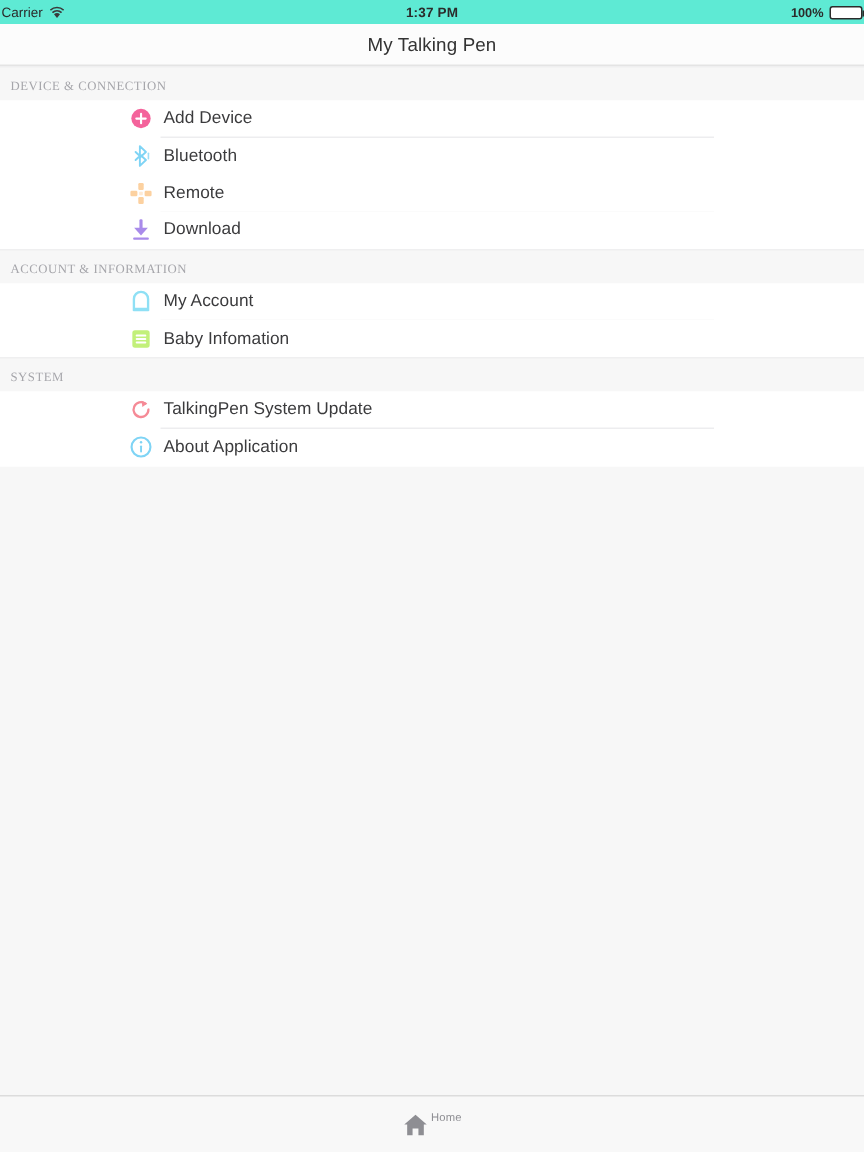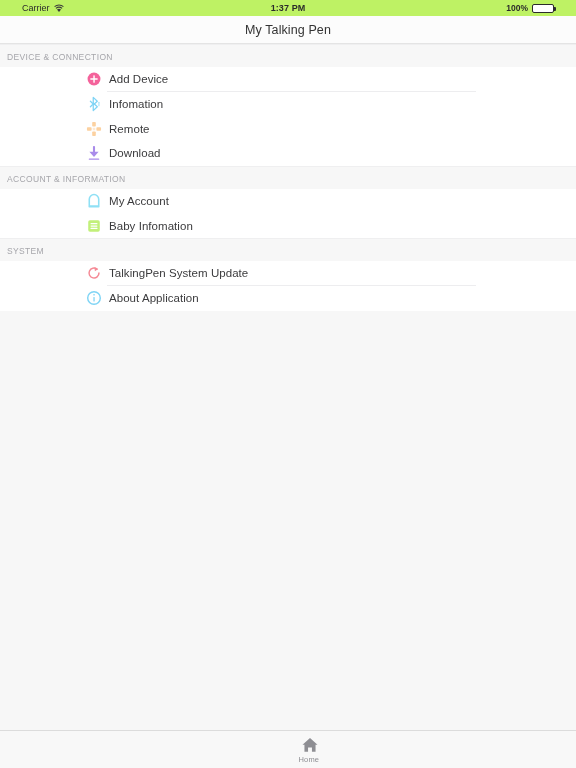--- a/index.html
+++ b/index.html
@@ -13,23 +13,23 @@
     position: relative;
     width: 576px; height: 768px;
     background: #f7f7f7;
     display: flex; flex-direction: column;
     overflow: hidden;
   }
 
   
   .statusbar {
     height: 16px; flex: 0 0 16px;
-    background: #bef264;
+    background: #5eead4;
     display: flex; align-items: center;
-    padding: 0 22px;
+    padding: 0 1px;
     font-size: 9px; color: #2b2b2b;
     position: relative;
   }
   .sb-left { display: flex; align-items: center; gap: 4px; }
   .sb-center {
     position: absolute; left: 0; right: 0; text-align: center;
     font-weight: bold; font-size: 9px; letter-spacing: 0.1px;
   }
   .sb-right {
     margin-left: auto; display: flex; align-items: center; gap: 4px;
@@ -63,20 +63,21 @@
     overflow: hidden;
   }
   .sect-header {
     height: 23px;
     background: #f7f7f7;
     display: flex; align-items: flex-end;
     padding: 0 0 5px 7px;
     font-size: 8.5px; color: #a6a6ab;
     letter-spacing: 0.35px;
     border-top: 0.5px solid #efeff0;
+    font-family: Liberation Serif, serif;
   }
   .sect-body { background: #ffffff; }
   .row {
     height: 24.7px;
     display: flex; align-items: center;
     background: #ffffff;
     position: relative;
     padding-left: 84px;
   }
   .row .sep {
@@ -96,21 +97,21 @@
   
   .tabbar {
     flex: 0 0 38px; height: 38px;
     background: #f8f8f8;
     border-top: 0.5px solid #dcdcdc;
     display: flex; align-items: center; justify-content: center;
     gap: 30px;
   }
   .tab {
     width: 62px;
-    display: flex; flex-direction: column; align-items: flex-end;
+    display: flex; flex-direction: row; align-items: flex-start;
     justify-content: center; gap: 1px;
   }
   .tab-icon { height: 19px; display: flex; align-items: flex-end; justify-content: center; }
   .tab-label { font-size: 7.5px; letter-spacing: 0.1px; }
   .tab.inactive .tab-label { color: #8e8e93; }
   .tab.active .tab-label { color: #5ac8e8; }
 </style>
 </head>
 <body>
 
@@ -153,21 +154,21 @@
           <span class="sep"></span>
         </div>
         <div class="row">
           <span class="row-icon">
             <svg viewBox="0 0 24 24" width="18" height="18">
               <path d="M11 3.2 L16.4 8.4 L11 13.3 L11 3.2 Z M11 10.6 L16.4 15.6 L11 20.8 L11 10.6 Z" fill="none" stroke="#7fd4f5" stroke-width="1.7" stroke-linejoin="round"></path>
               <path d="M7.2 8.4 L11 12 L7.2 15.6" fill="none" stroke="#7fd4f5" stroke-width="1.7" stroke-linecap="round"></path>
               <path d="M18.6 9.6 L18.6 14.4" stroke="#7fd4f5" stroke-width="1.4" stroke-linecap="round" opacity="0.75"></path>
             </svg>
           </span>
-          <span class="row-label">Infomation</span>
+          <span class="row-label">Bluetooth</span>
           <span class="sep"></span>
         </div>
         <div class="row">
           <span class="row-icon">
             <svg viewBox="0 0 24 24" width="18" height="18">
               <rect x="9.6" y="2.6" width="4.8" height="6.2" rx="1.1" fill="#fcd1a0"></rect>
               <rect x="9.6" y="15.2" width="4.8" height="6.2" rx="1.1" fill="#fcd1a0"></rect>
               <rect x="2.6" y="9.6" width="6.2" height="4.8" rx="1.1" fill="#fcd1a0"></rect>
               <rect x="15.2" y="9.6" width="6.2" height="4.8" rx="1.1" fill="#fcd1a0"></rect>
               <rect x="10.4" y="10.4" width="3.2" height="3.2" rx="0.7" fill="#fcd1a0" opacity="0.45"></rect>

